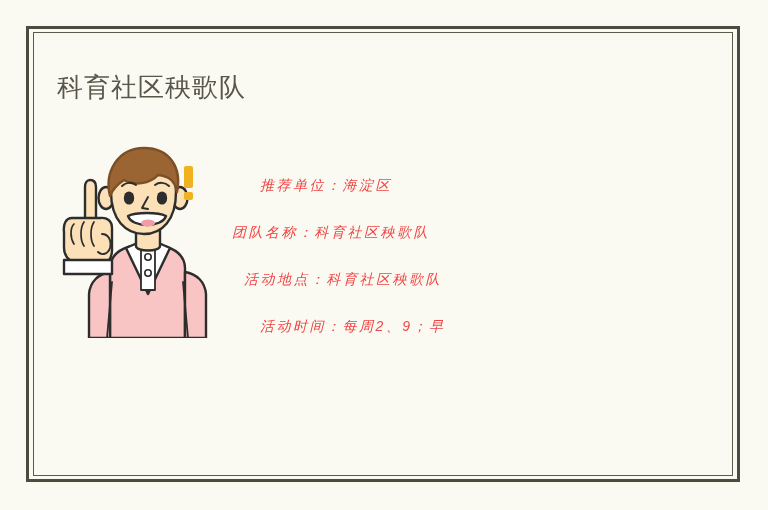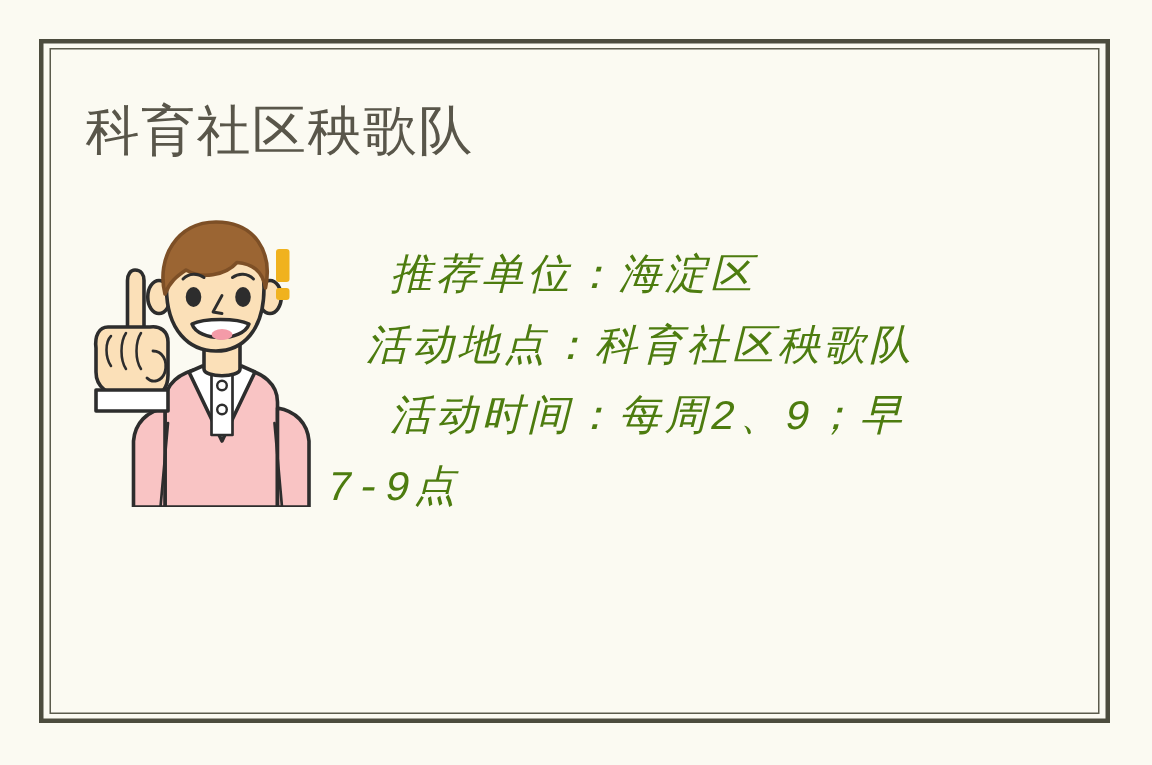--- a/index.html
+++ b/index.html
@@ -41,38 +41,38 @@
     height: 444px;
     border: 1px solid #5b5b4c;
     box-sizing: border-box;
   }
 
   
   .title {
     position: absolute;
     left: 57px;
     top: 63px;
-    font-size: 36px;
+    font-size: 26px;
     line-height: 48px;
     letter-spacing: 1px;
     color: #59564a;
     font-family: "Liberation Sans", "DejaVu Sans", sans-serif;
     font-weight: 400;
     white-space: nowrap;
   }
 
   
   .info-block {
     position: absolute;
     left: 218px;
     top: 162px;
     width: 452px;
-    color: #4d7c0f;
-    font-family: Liberation Mono, monospace;
-    font-size: 28px;
+    color: #ef4444;
+    font-family: Liberation Sans, sans-serif;
+    font-size: 14px;
     line-height: 47px;
     letter-spacing: 2.5px;
   }
   .info-line {
     white-space: nowrap;
     font-style: italic;
   }
   .info-line.l1 { padding-left: 42px; }
   .info-line.l2 { padding-left: 14px; }
   .info-line.l3 { padding-left: 26px; }
@@ -186,18 +186,18 @@
     </svg>
 
     <div class="excl">
       <div class="bar"></div>
       <div class="dot"></div>
     </div>
   </div>
 
   <div class="info-block">
     <div class="info-line l1">推荐单位：海淀区</div>
+    <div class="info-line l2">团队名称：科育社区秧歌队</div>
     <div class="info-line l3">活动地点：科育社区秧歌队</div>
     <div class="info-line l4">活动时间：每周2、9；早</div>
-    <div class="info-line l5">7-9点</div>
   </div>
 
 </div>
 
 </body></html>

